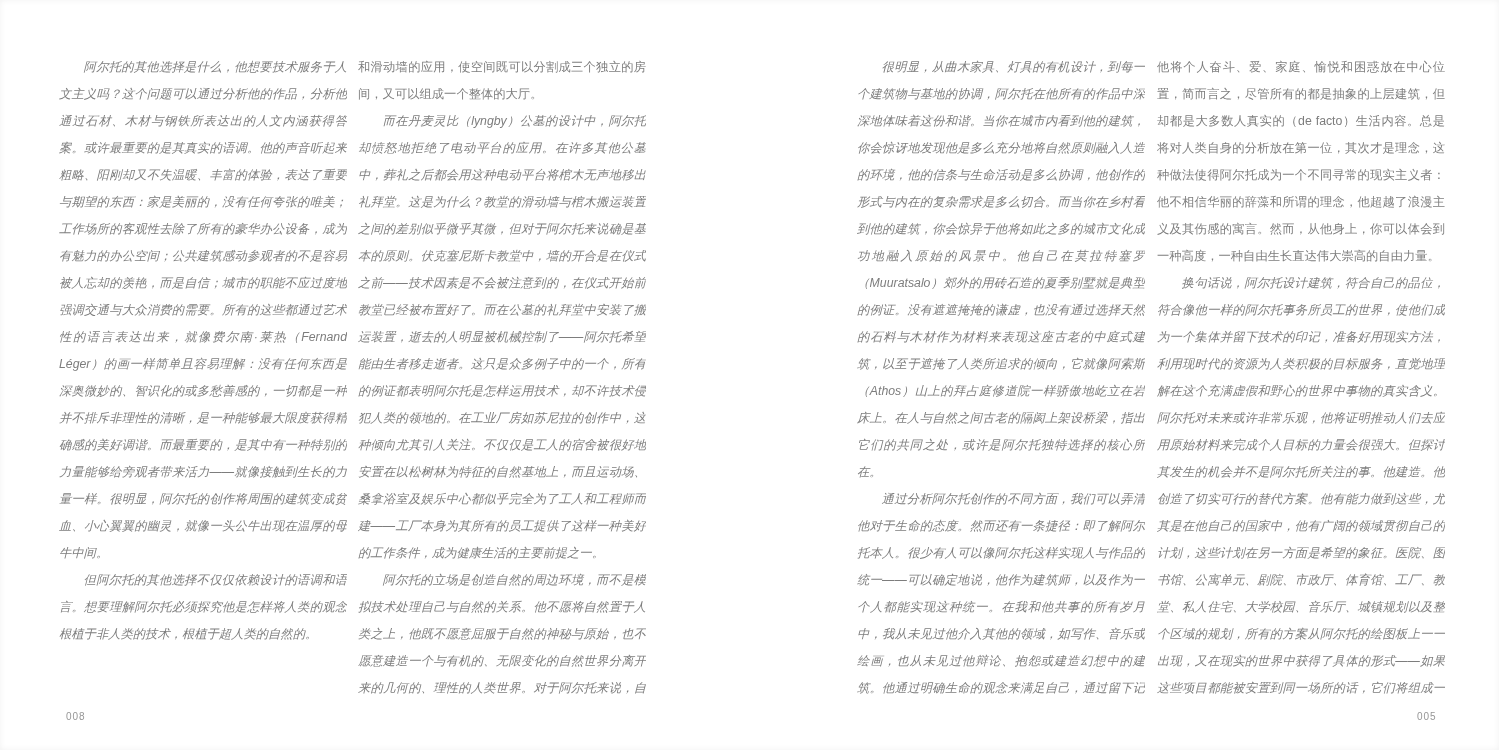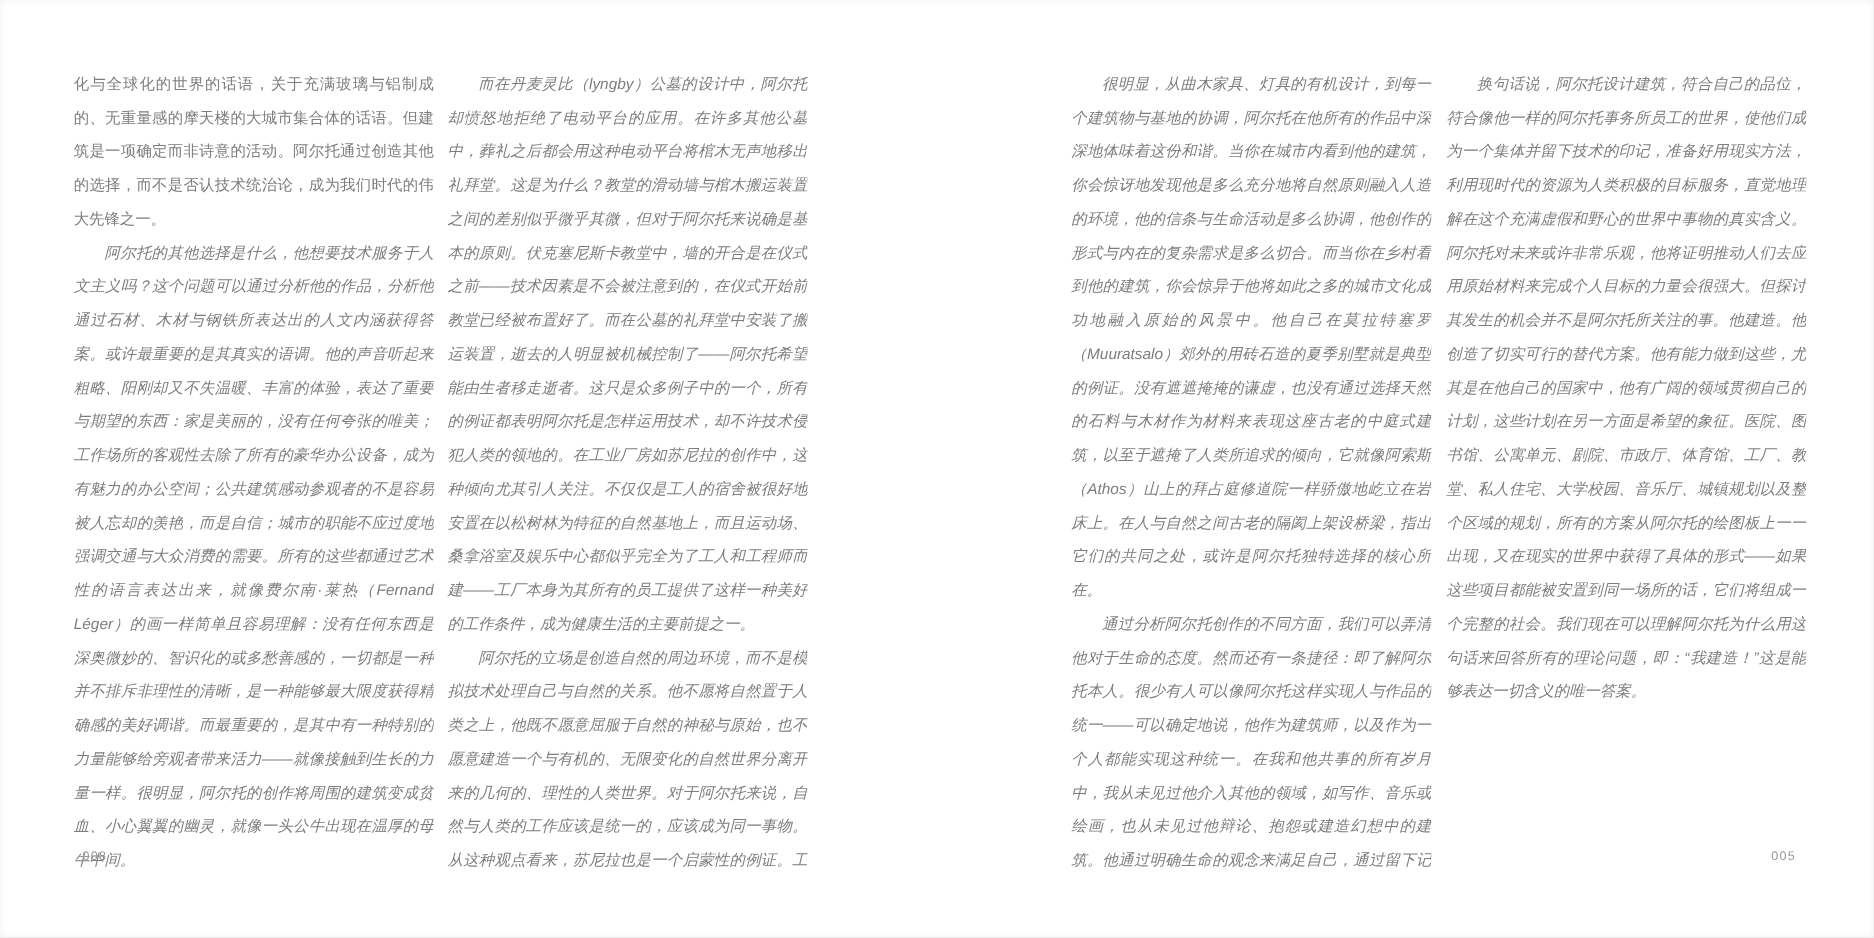--- a/index.html
+++ b/index.html
@@ -35,51 +35,52 @@
   .text-column p.indent {
     text-indent: 2em;
     font-style: italic;
   }
   #col-1 { left: 59px; }
   #col-2 { left: 358px; }
   #col-3 { left: 857px; }
   #col-4 { left: 1157px; }
   .page-number {
     position: absolute;
-    top: 680px;
+    top: 711px;
     color: #969696;
     font-size: 10px;
     letter-spacing: 1px;
   }
   .page-number.left { left: 66px; }
   .page-number.right { left: 1417px; }
 </style>
 </head>
 <body>
 
 <div class="spread">
 
   <div class="text-column" id="col-1">
-    <p>化与全球化的世界的话语，关于充满玻璃与铝制成的、无重量感的摩天楼的大城市集合体的话语。但建筑是一项确定而非诗意的活动。阿尔托通过创造其他的选择，而不是否认技术统治论，成为我们时代的伟大先锋之一。</p>
     <p class="indent">阿尔托的其他选择是什么，他想要技术服务于人文主义吗？这个问题可以通过分析他的作品，分析他通过石材、木材与钢铁所表达出的人文内涵获得答案。或许最重要的是其真实的语调。他的声音听起来粗略、阳刚却又不失温暖、丰富的体验，表达了重要与期望的东西：家是美丽的，没有任何夸张的唯美；工作场所的客观性去除了所有的豪华办公设备，成为有魅力的办公空间；公共建筑感动参观者的不是容易被人忘却的羡艳，而是自信；城市的职能不应过度地强调交通与大众消费的需要。所有的这些都通过艺术性的语言表达出来，就像费尔南·莱热（Fernand Léger）的画一样简单且容易理解：没有任何东西是深奥微妙的、智识化的或多愁善感的，一切都是一种并不排斥非理性的清晰，是一种能够最大限度获得精确感的美好调谐。而最重要的，是其中有一种特别的力量能够给旁观者带来活力——就像接触到生长的力量一样。很明显，阿尔托的创作将周围的建筑变成贫血、小心翼翼的幽灵，就像一头公牛出现在温厚的母牛中间。</p>
     <p class="indent">但阿尔托的其他选择不仅仅依赖设计的语调和语言。想要理解阿尔托必须探究他是怎样将人类的观念根植于非人类的技术，根植于超人类的自然的。</p>
 
   </div>
 
   <div class="text-column" id="col-2">
+    <p>和滑动墙的应用，使空间既可以分割成三个独立的房间，又可以组成一个整体的大厅。</p>
     <p class="indent">而在丹麦灵比（lyngby）公墓的设计中，阿尔托却愤怒地拒绝了电动平台的应用。在许多其他公墓中，葬礼之后都会用这种电动平台将棺木无声地移出礼拜堂。这是为什么？教堂的滑动墙与棺木搬运装置之间的差别似乎微乎其微，但对于阿尔托来说确是基本的原则。伏克塞尼斯卡教堂中，墙的开合是在仪式之前——技术因素是不会被注意到的，在仪式开始前教堂已经被布置好了。而在公墓的礼拜堂中安装了搬运装置，逝去的人明显被机械控制了——阿尔托希望能由生者移走逝者。这只是众多例子中的一个，所有的例证都表明阿尔托是怎样运用技术，却不许技术侵犯人类的领地的。在工业厂房如苏尼拉的创作中，这种倾向尤其引人关注。不仅仅是工人的宿舍被很好地安置在以松树林为特征的自然基地上，而且运动场、桑拿浴室及娱乐中心都似乎完全为了工人和工程师而建——工厂本身为其所有的员工提供了这样一种美好的工作条件，成为健康生活的主要前提之一。</p>
     <p class="indent">阿尔托的立场是创造自然的周边环境，而不是模拟技术处理自己与自然的关系。他不愿将自然置于人类之上，他既不愿意屈服于自然的神秘与原始，也不愿意建造一个与有机的、无限变化的自然世界分离开来的几何的、理性的人类世界。对于阿尔托来说，自然与人类的工作应该是统一的，应该成为同一事物。从这种观点看来，苏尼拉也是一个启蒙性的例证。工程师认为应该将小山爆破掉，在平整后的标高上来建造工厂。而阿尔托则保留了小山，在斜坡的平台上建造工厂，这种解决方案在生产方面也是成功的。阿尔托的观点是人类的作品应该属于自然，并成为自然的一部分，这就证明了这个解决方案的正确性。工厂像整个苏尼拉社区一样，顺从地加入自然，真正成为一种</p>
   </div>
 
   <div class="text-column" id="col-3">
     <p class="indent">很明显，从曲木家具、灯具的有机设计，到每一个建筑物与基地的协调，阿尔托在他所有的作品中深深地体味着这份和谐。当你在城市内看到他的建筑，你会惊讶地发现他是多么充分地将自然原则融入人造的环境，他的信条与生命活动是多么协调，他创作的形式与内在的复杂需求是多么切合。而当你在乡村看到他的建筑，你会惊异于他将如此之多的城市文化成功地融入原始的风景中。他自己在莫拉特塞罗（Muuratsalo）郊外的用砖石造的夏季别墅就是典型的例证。没有遮遮掩掩的谦虚，也没有通过选择天然的石料与木材作为材料来表现这座古老的中庭式建筑，以至于遮掩了人类所追求的倾向，它就像阿索斯（Athos）山上的拜占庭修道院一样骄傲地屹立在岩床上。在人与自然之间古老的隔阂上架设桥梁，指出它们的共同之处，或许是阿尔托独特选择的核心所在。</p>
     <p class="indent">通过分析阿尔托创作的不同方面，我们可以弄清他对于生命的态度。然而还有一条捷径：即了解阿尔托本人。很少有人可以像阿尔托这样实现人与作品的统一——可以确定地说，他作为建筑师，以及作为一个人都能实现这种统一。在我和他共事的所有岁月中，我从未见过他介入其他的领域，如写作、音乐或绘画，也从未见过他辩论、抱怨或建造幻想中的建筑。他通过明确生命的观念来满足自己，通过留下记录，留下对他来说人类的记录来满足自己。这种记录都包含些什么？工作、奋斗、荣誉——是的，但所有的这些都是一个人独自地挑战他的对手，都是天才的争斗，最终最优秀的人获胜，最高尚的价值取得统治地位。随着所有利益问题的出现，阶级、组织、集体间发生冲突，阿尔托产生了怀疑。这就是他不参加政治选举投票的原因。</p>
   </div>
 
   <div class="text-column" id="col-4">
+    <p>他将个人奋斗、爱、家庭、愉悦和困惑放在中心位置，简而言之，尽管所有的都是抽象的上层建筑，但却都是大多数人真实的（de facto）生活内容。总是将对人类自身的分析放在第一位，其次才是理念，这种做法使得阿尔托成为一个不同寻常的现实主义者：他不相信华丽的辞藻和所谓的理念，他超越了浪漫主义及其伤感的寓言。然而，从他身上，你可以体会到一种高度，一种自由生长直达伟大崇高的自由力量。</p>
     <p class="indent">换句话说，阿尔托设计建筑，符合自己的品位，符合像他一样的阿尔托事务所员工的世界，使他们成为一个集体并留下技术的印记，准备好用现实方法，利用现时代的资源为人类积极的目标服务，直觉地理解在这个充满虚假和野心的世界中事物的真实含义。阿尔托对未来或许非常乐观，他将证明推动人们去应用原始材料来完成个人目标的力量会很强大。但探讨其发生的机会并不是阿尔托所关注的事。他建造。他创造了切实可行的替代方案。他有能力做到这些，尤其是在他自己的国家中，他有广阔的领域贯彻自己的计划，这些计划在另一方面是希望的象征。医院、图书馆、公寓单元、剧院、市政厅、体育馆、工厂、教堂、私人住宅、大学校园、音乐厅、城镇规划以及整个区域的规划，所有的方案从阿尔托的绘图板上一一出现，又在现实的世界中获得了具体的形式——如果这些项目都能被安置到同一场所的话，它们将组成一个完整的社会。我们现在可以理解阿尔托为什么用这句话来回答所有的理论问题，即：“我建造！”这是能够表达一切含义的唯一答案。</p>
 
   </div>
 
   <div class="page-number left">008</div>
   <div class="page-number right">005</div>
 
 </div>
 
 </body></html>

